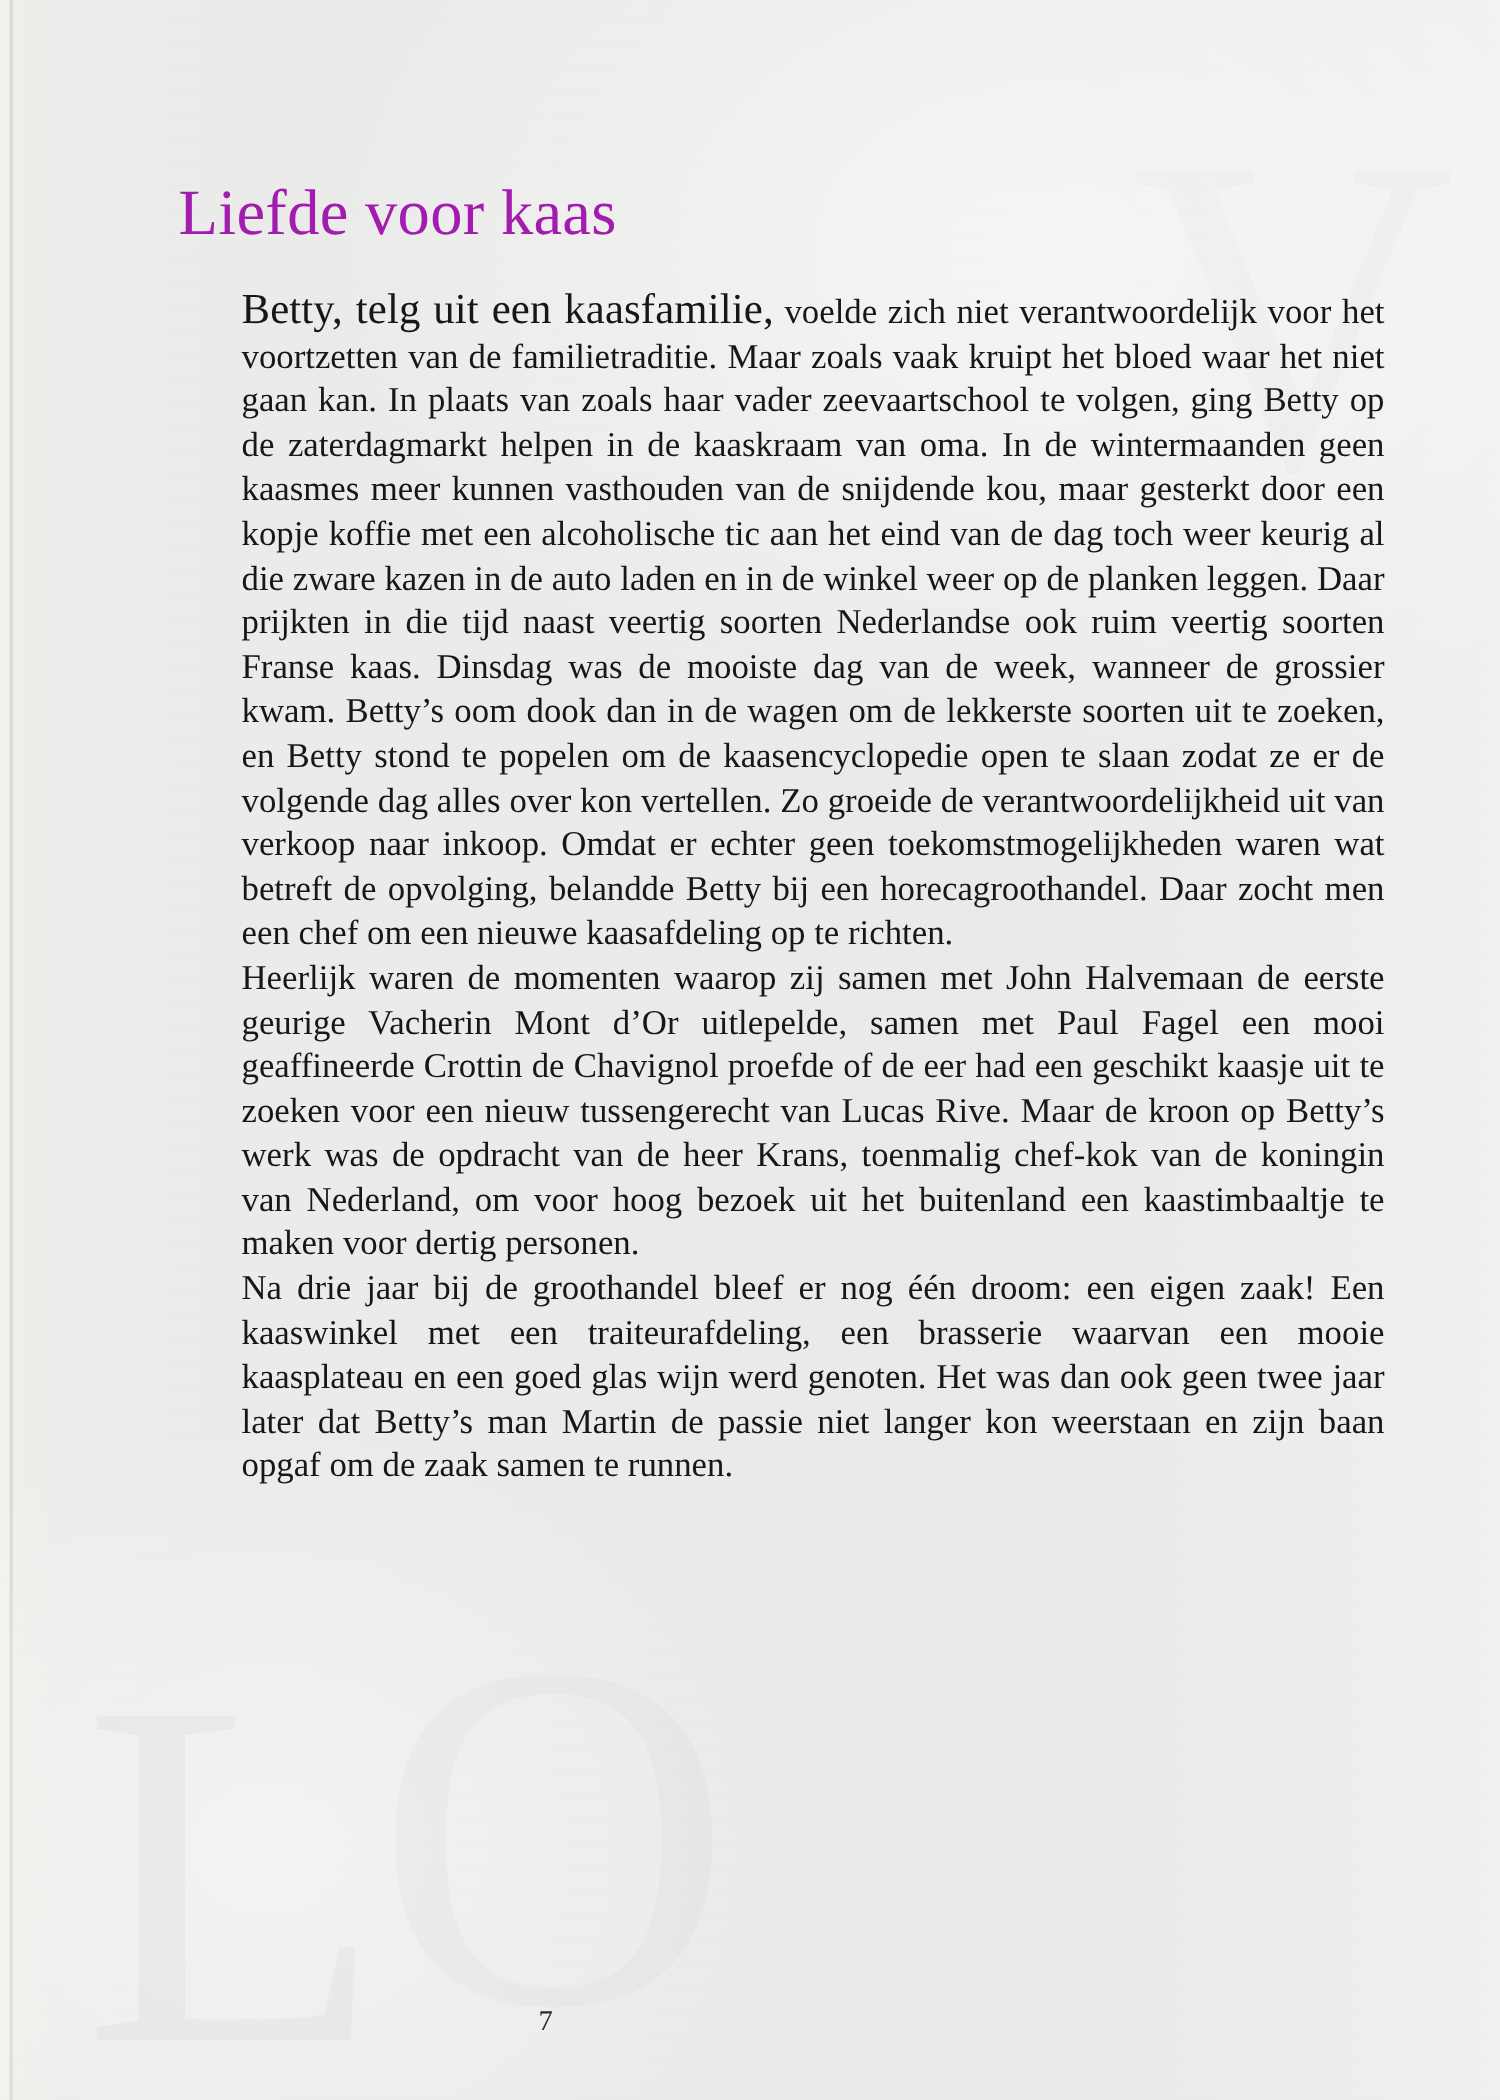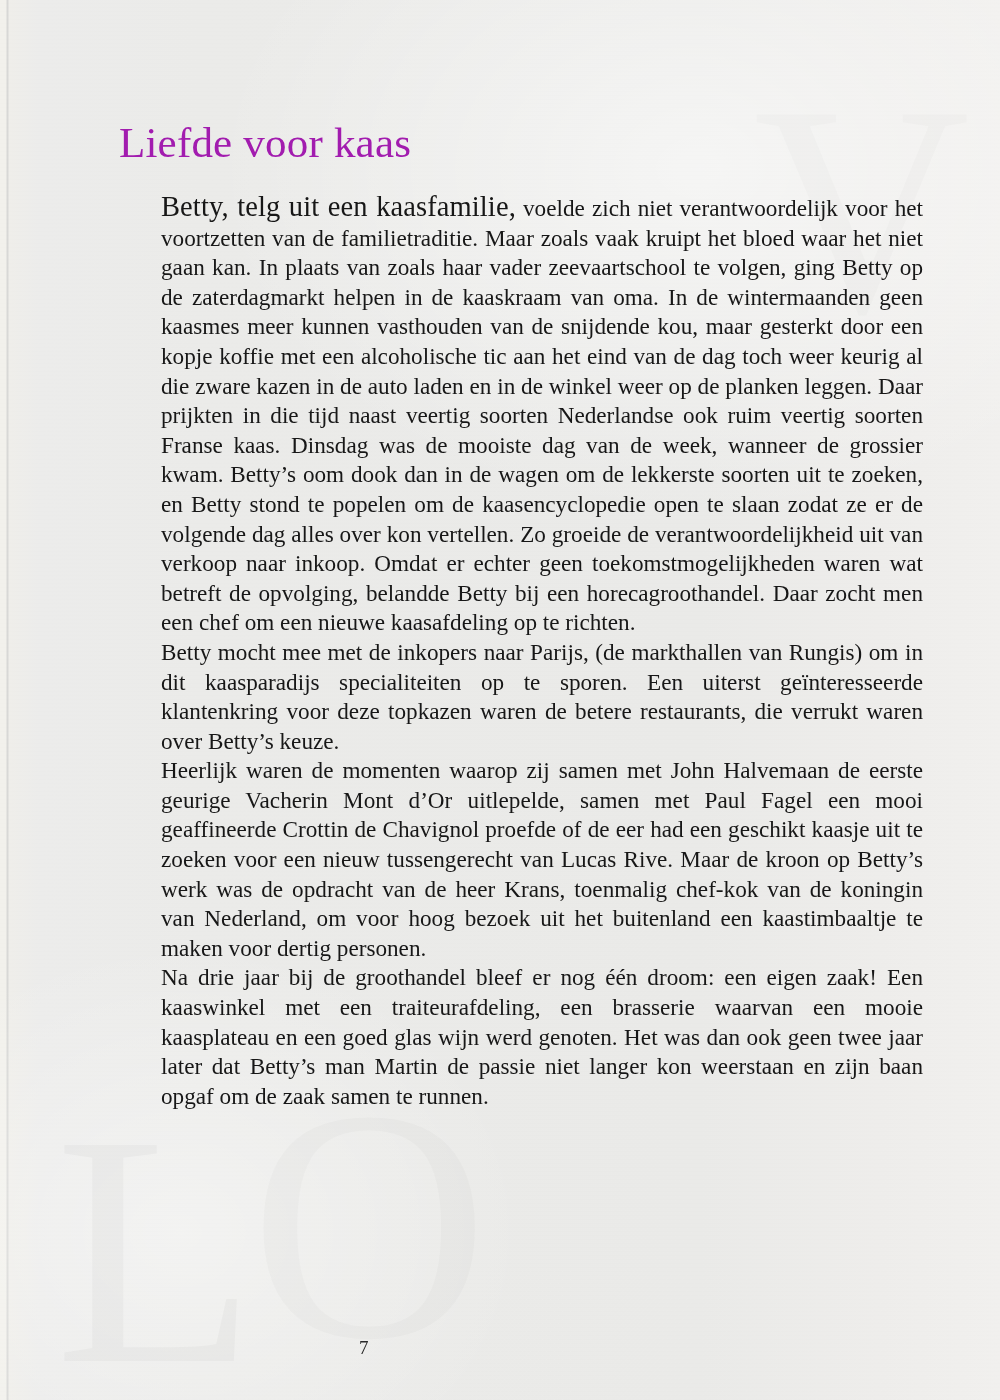--- a/index.html
+++ b/index.html
@@ -141,21 +141,20 @@
 <div class="watermark wm-tr">V</div>
 <div class="watermark wm-l">L</div>
 <div class="watermark wm-o">O</div>
 
 <div class="content">
 
   <h1 class="title">Liefde voor kaas</h1>
 
   <div class="body-text">
     <p><span class="lead-in">Betty, telg uit een kaasfamilie,</span><span> voelde zich niet verantwoordelijk voor het voortzetten van de familietraditie. Maar zoals vaak kruipt het bloed waar het niet gaan kan. In plaats van zoals haar vader zeevaartschool te volgen, ging Betty op de zaterdagmarkt helpen in de kaaskraam van oma. In de wintermaanden geen kaasmes meer kunnen vasthouden van de snijdende kou, maar gesterkt door een kopje koffie met een alcoholische tic aan het eind van de dag toch weer keurig al die zware kazen in de auto laden en in de winkel weer op de planken leggen. Daar prijkten in die tijd naast veertig soorten Nederlandse ook ruim veertig soorten Franse kaas. Dinsdag was de mooiste dag van de week, wanneer de grossier kwam. Betty’s oom dook dan in de wagen om de lekkerste soorten uit te zoeken, en Betty stond te popelen om de kaasencyclopedie open te slaan zodat ze er de volgende dag alles over kon vertellen. Zo groeide de verantwoordelijkheid uit van verkoop naar inkoop. Omdat er echter geen toekomstmogelijkheden waren wat betreft de opvolging, belandde Betty bij een horecagroothandel. Daar zocht men een chef om een nieuwe kaasafdeling op te richten.</span></p>
-    <p>Betty mocht mee met de inkopers naar Parijs, (de markthallen van Rungis) om in dit kaasparadijs specialiteiten op te sporen. Een uiterst geïnteresseerde klantenkring  voor deze topkazen waren de betere restaurants, die verrukt waren over Betty’s keuze.</p>
     <p>Heerlijk waren de momenten waarop zij samen met John Halvemaan de eerste geurige Vacherin Mont d’Or uitlepelde, samen met Paul Fagel een mooi geaffineerde Crottin de Chavignol proefde of de eer had een geschikt kaasje uit te zoeken voor een nieuw tussengerecht van Lucas Rive. Maar de kroon op Betty’s werk was de opdracht van de heer Krans, toenmalig chef-kok van de koningin van Nederland, om voor hoog bezoek uit het buitenland een kaastimbaaltje te maken voor dertig personen.</p>
     <p>Na drie jaar bij de groothandel bleef er nog één droom: een eigen zaak! Een kaaswinkel met een traiteurafdeling, een brasserie waarvan een mooie kaasplateau en een goed glas wijn werd genoten. Het was dan ook geen twee jaar later dat Betty’s man Martin de passie niet langer kon weerstaan en zijn baan opgaf om de zaak samen te runnen.</p>
   </div>
 
   <div class="page-number">7</div>
 
 </div>
 
 <div class="grain"></div>
 

